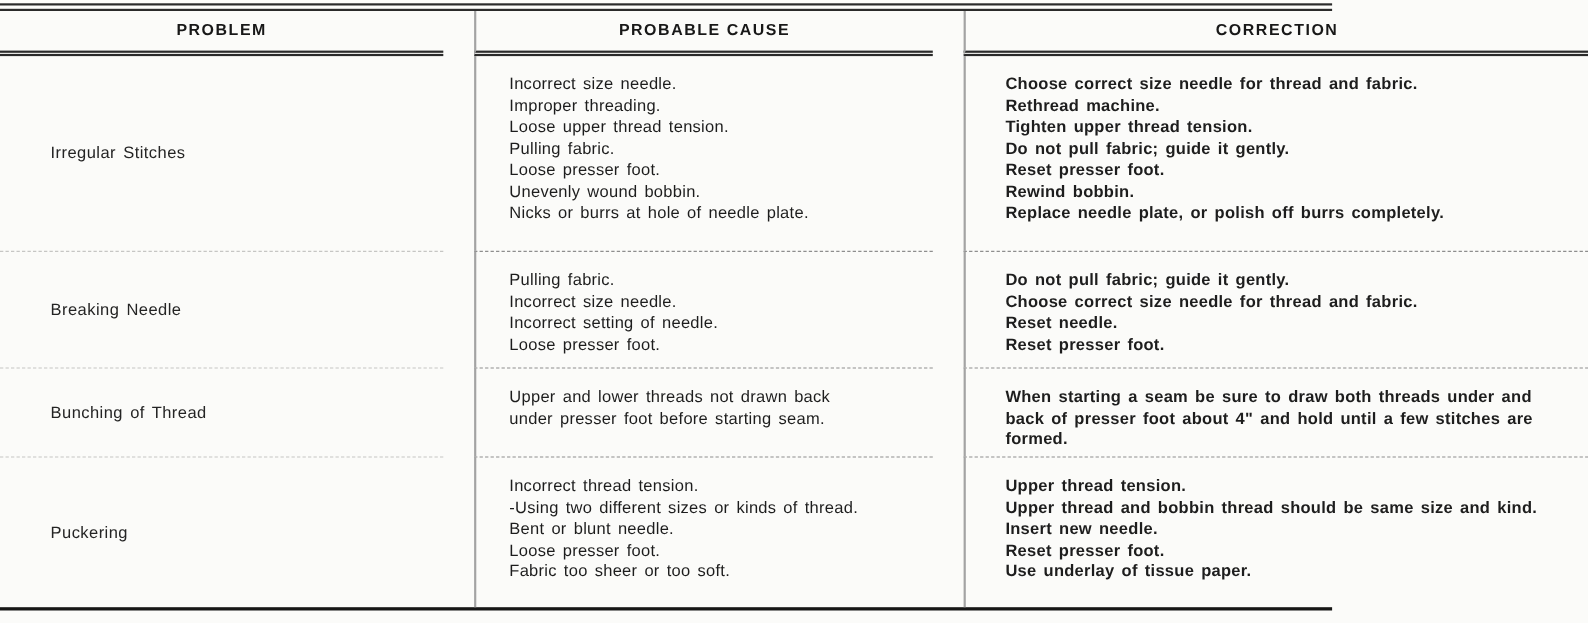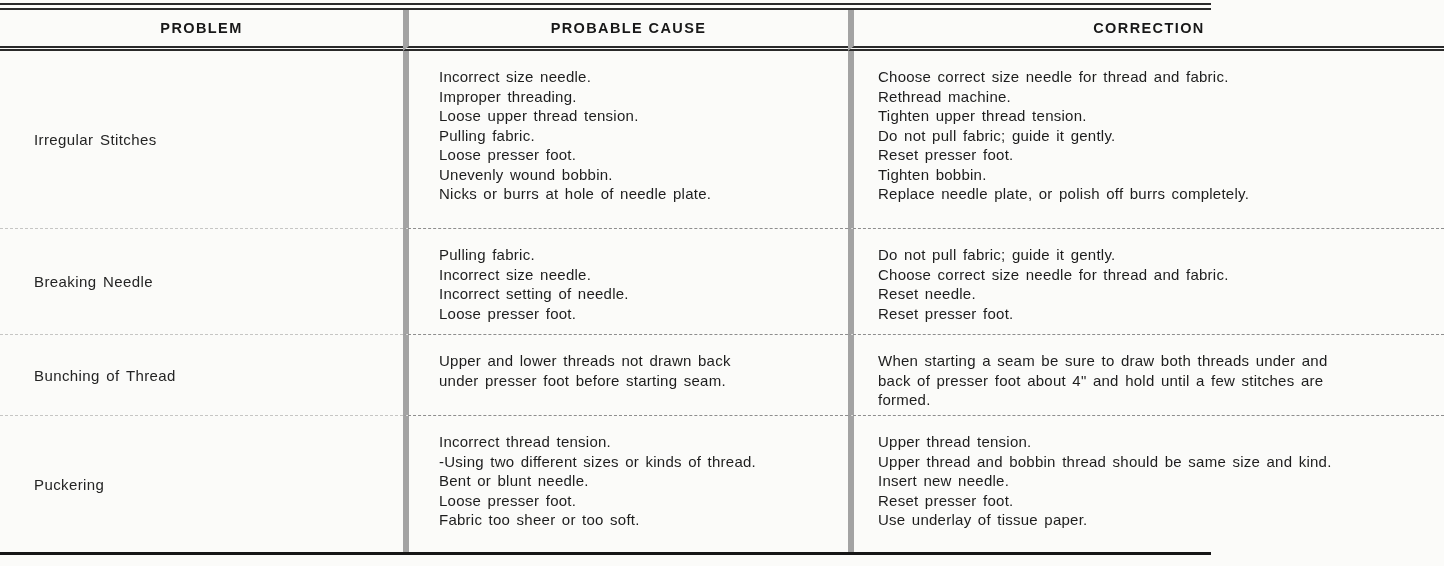--- a/index.html
+++ b/index.html
@@ -18,53 +18,53 @@
     width: 1211px;
     display: grid;
     grid-template-columns: 403px 445px 596px;
     grid-template-rows: 41px 177px 106px 81px 137px;
     border-top: 7px double #2a2a2a;
     border-bottom: 3px solid #161616;
   }
   .cell { box-sizing: border-box; overflow: hidden; }
 
   
-  .c2, .c3 { border-left: 6px solid #a3a3a3; }
+  .c2, .c3 { border-left: 2px solid #a3a3a3; margin-left: 28px; }
 
   
   .h {
     display: flex; align-items: center; justify-content: center;
     font-weight: bold;
     font-size: 14.5px;
     letter-spacing: 1.4px;
     border-bottom: 5px double #2a2a2a;
     color: #181818;
   }
 
   
   .p {
     display: flex; align-items: center;
-    padding-left: 34px;
+    padding-left: 46px;
     font-size: 15px;
     letter-spacing: 0.4px;
     word-spacing: 2px;
     color: #242424;
   }
 
   
   .b {
     padding-top: 16px;
     font-size: 15px;
     line-height: 19.5px;
     letter-spacing: 0.25px;
     word-spacing: 2px;
     color: #1d1d1d;
   }
   .b.c2 { padding-left: 30px; padding-right: 8px; }
-  .b.c3 { padding-left: 24px; padding-right: 10px; }
+  .b.c3 { padding-left: 36px; padding-right: 10px; font-weight: bold; }
   .b .line { white-space: nowrap; }
 
   
   .rsep { border-top: 1px dashed #8e8e8e; }
   .rsep.c1 { border-top-color: #c6c6c4; }
 </style>
 </head>
 <body>
 
 <div class="page">
@@ -85,21 +85,21 @@
         <div class="line">Loose presser foot.</div>
         <div class="line">Unevenly wound bobbin.</div>
         <div class="line">Nicks or burrs at hole of needle plate.</div>
       </div>
     <div class="cell b c3">
         <div class="line">Choose correct size needle for thread and fabric.</div>
         <div class="line">Rethread machine.</div>
         <div class="line">Tighten upper thread tension.</div>
         <div class="line">Do not pull fabric; guide it gently.</div>
         <div class="line">Reset presser foot.</div>
-        <div class="line">Tighten bobbin.</div>
+        <div class="line">Rewind bobbin.</div>
         <div class="line">Replace needle plate, or polish off burrs completely.</div>
       </div>
 
     <div class="cell p c1 rsep">
       <span>Breaking Needle</span>
     </div>
     <div class="cell b c2 rsep">
         <div class="line">Pulling fabric.</div>
         <div class="line">Incorrect size needle.</div>
         <div class="line">Incorrect setting of needle.</div>

